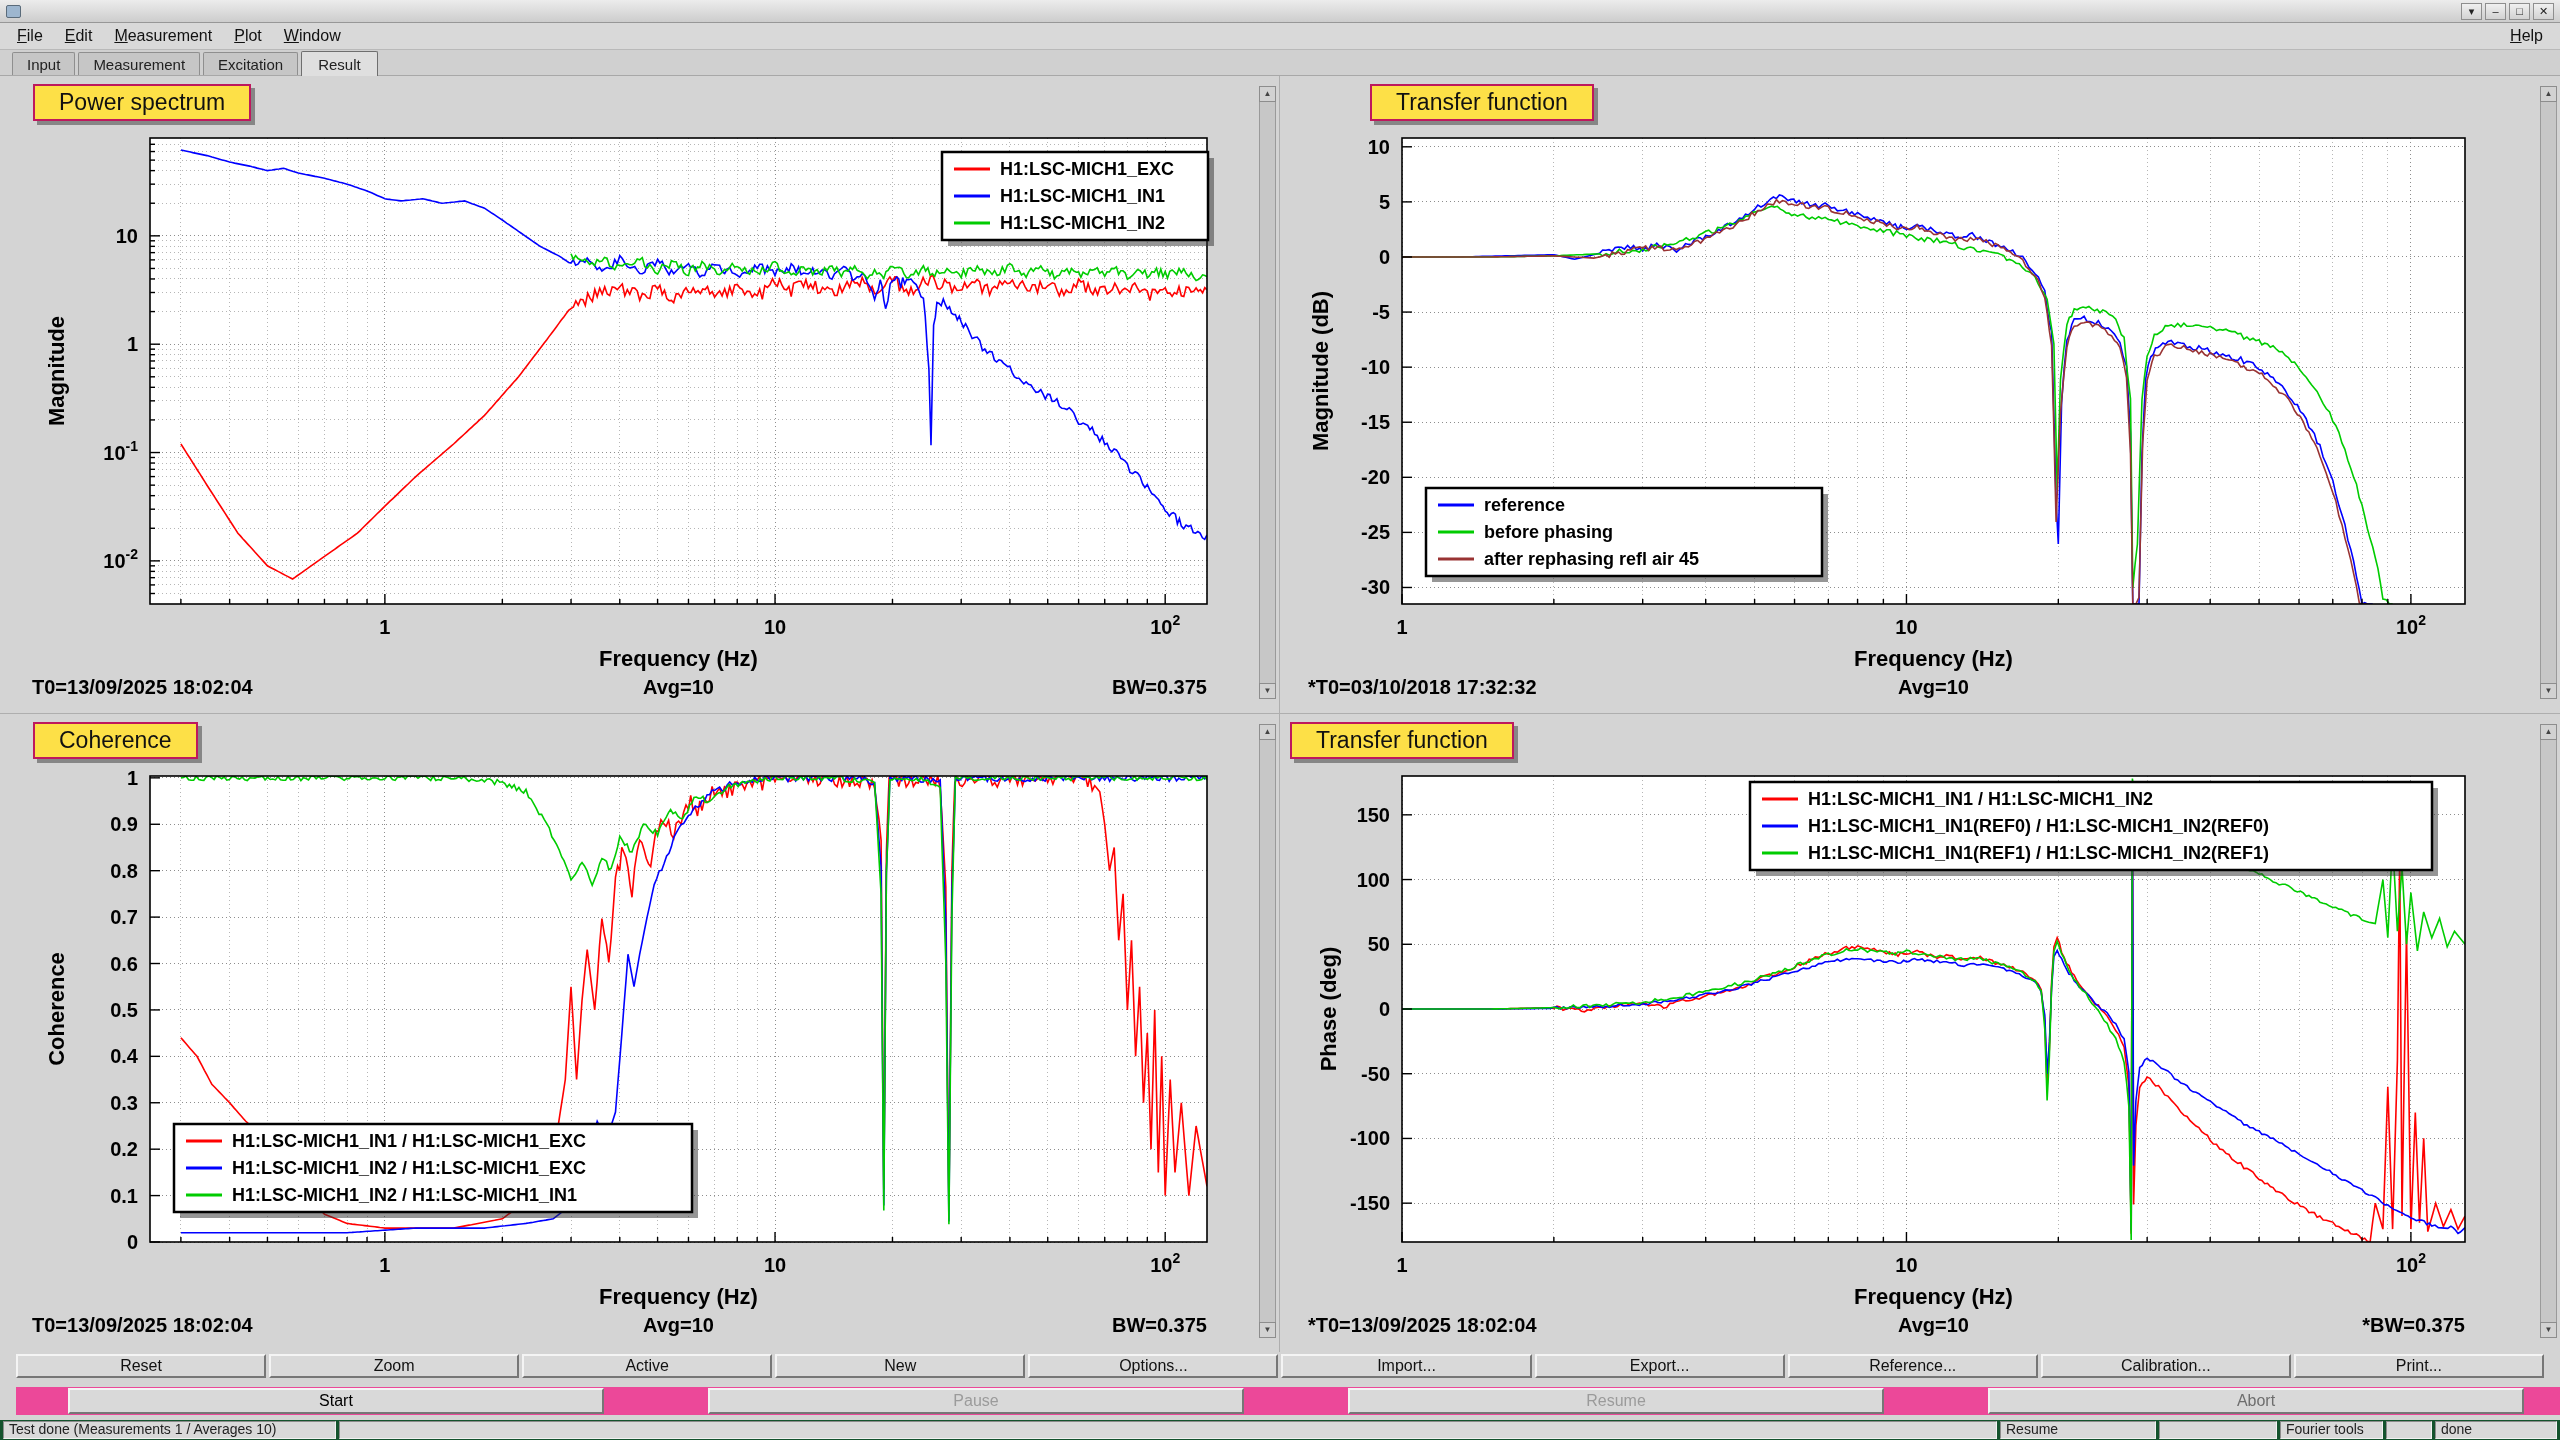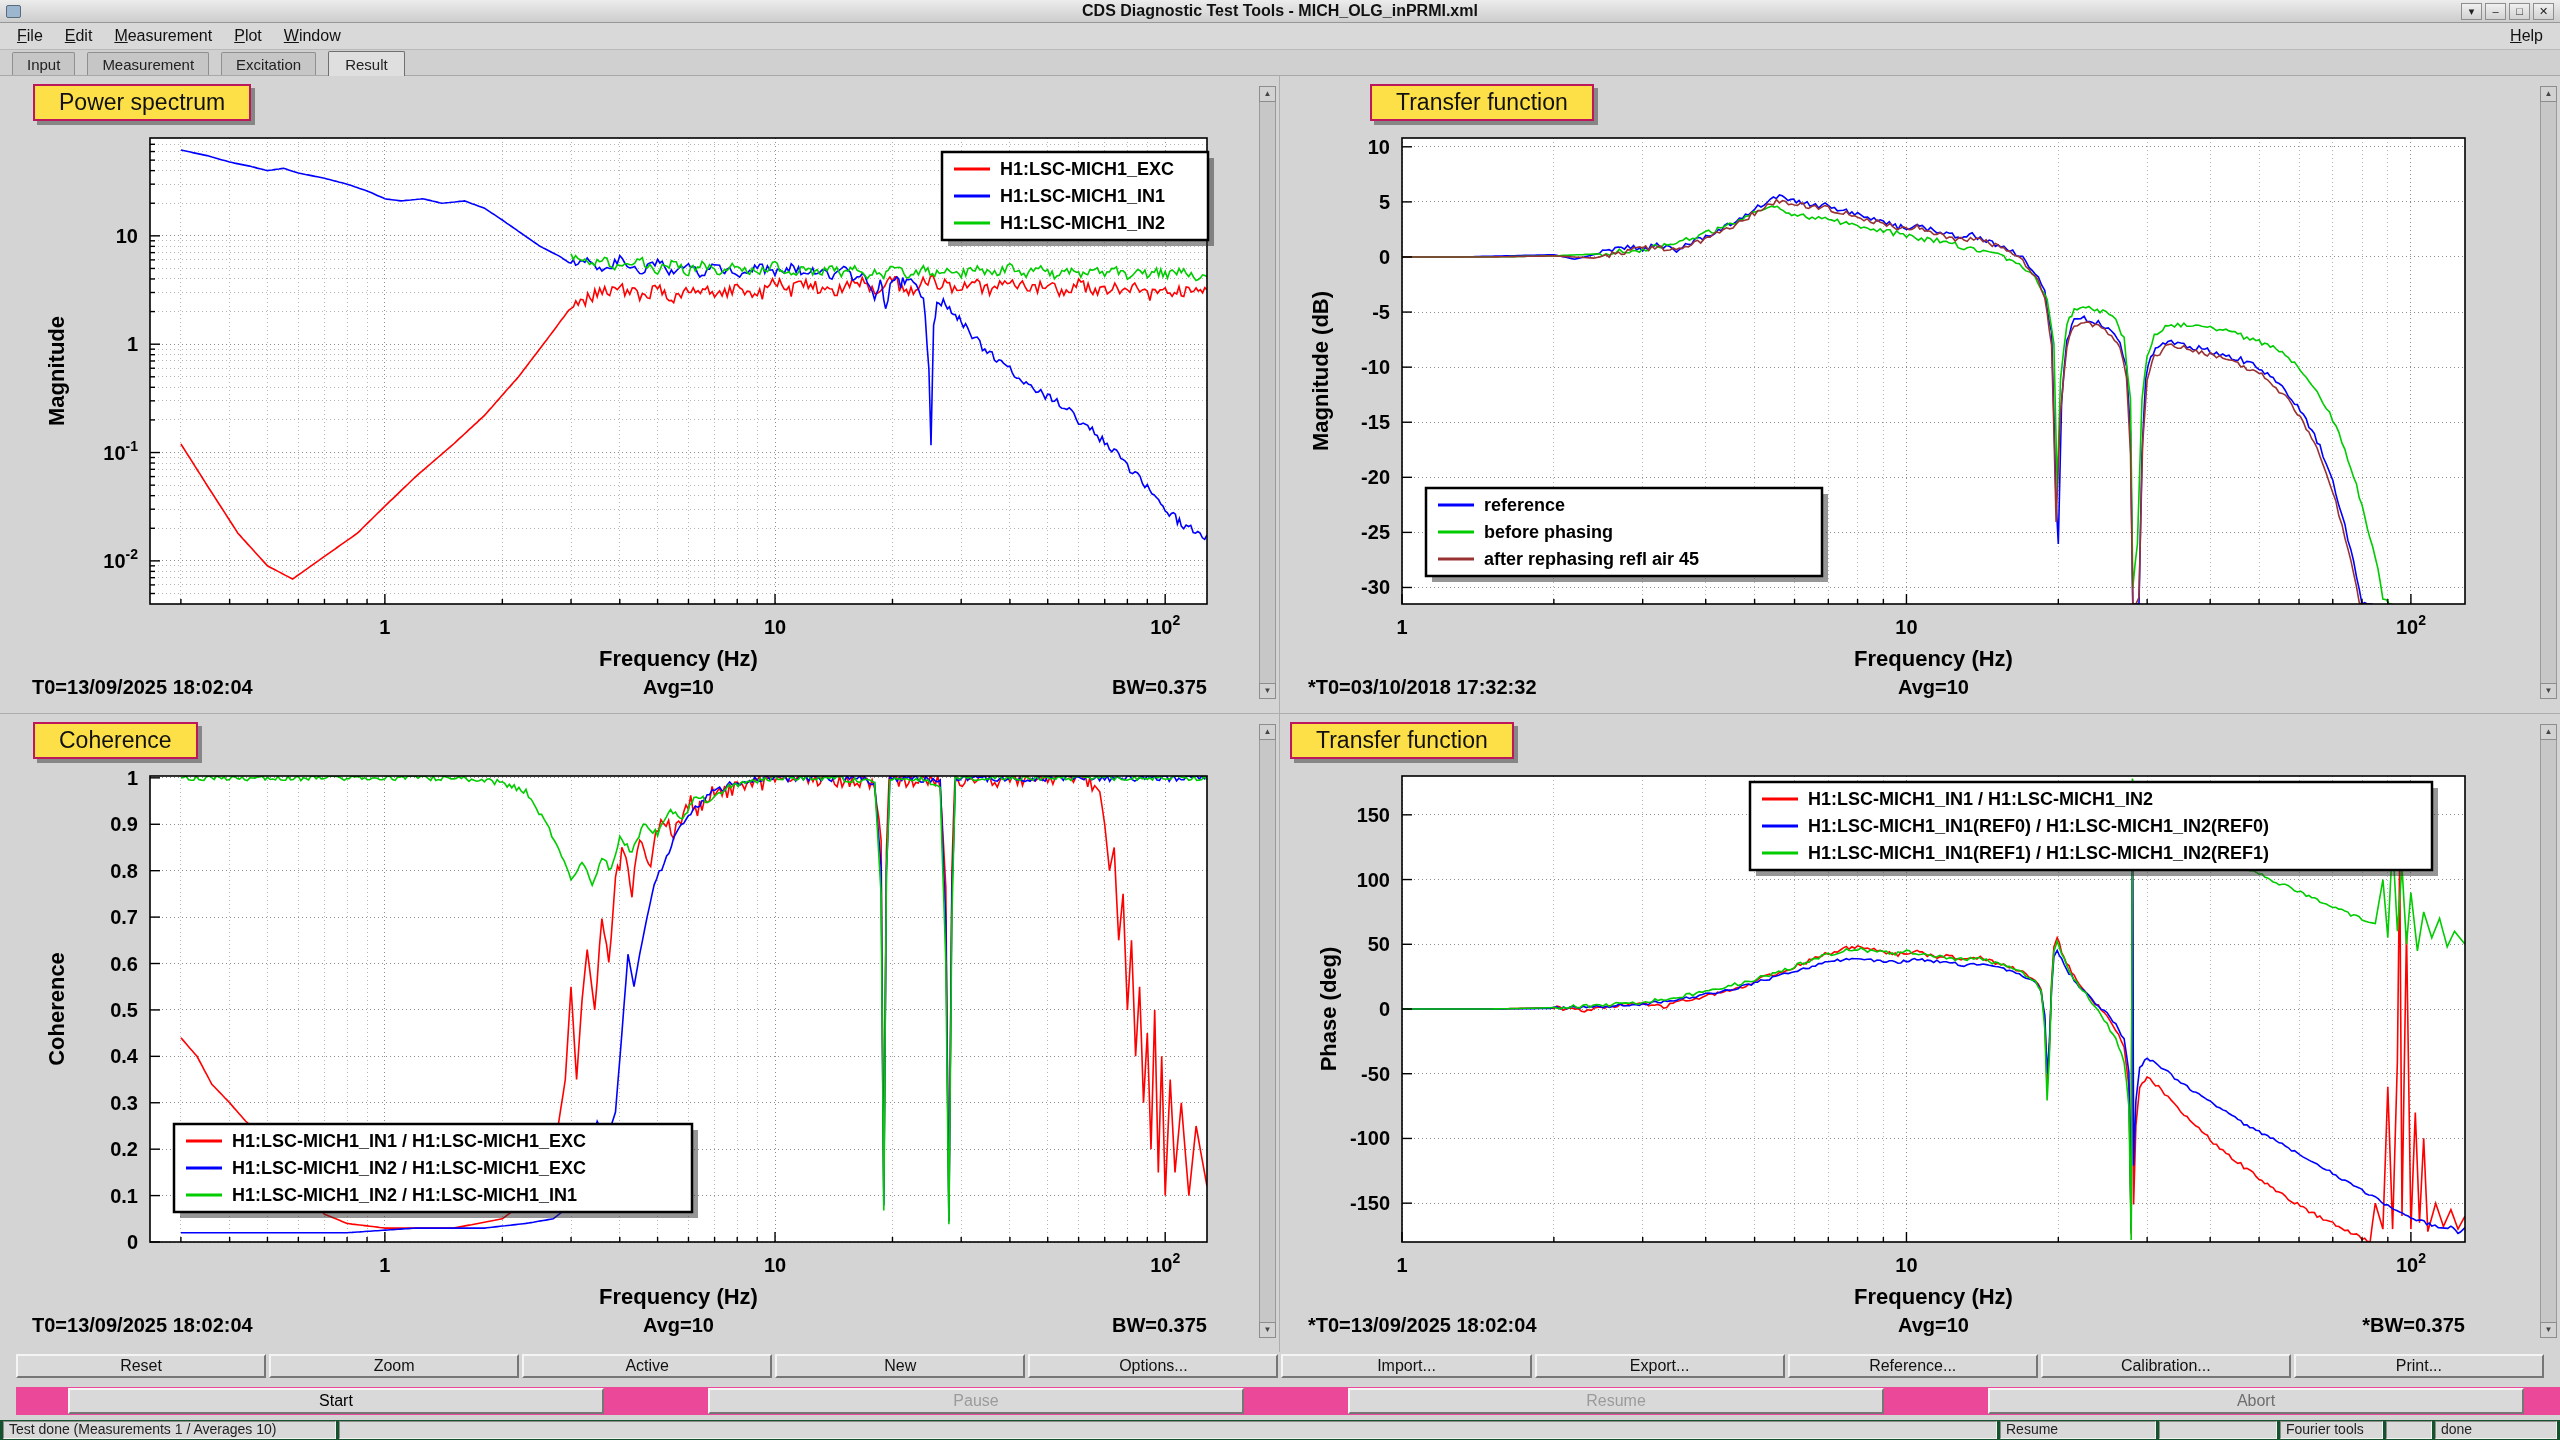--- a/index.html
+++ b/index.html
@@ -7,21 +7,21 @@
 body{font-family:"Liberation Sans",sans-serif;background:#d4d4d4;position:relative;overflow:hidden;color:#111}
 .titlebar{position:absolute;left:0;top:0;width:100%;height:23px;background:linear-gradient(#ececec,#cdcdcd);border-bottom:1px solid #979797;display:flex;align-items:center;padding:0 6px;z-index:5}
 .app-icon{width:15px;height:13px;background:#9db6cf;border:1px solid #5a6b7a;border-radius:2px}
 .titlebar .title{position:absolute;left:0;right:0;text-align:center;font-size:16px;font-weight:bold;color:#111}
 .winbtns{margin-left:auto;display:flex;gap:3px;z-index:2}
 .winbtn{width:21px;height:17px;border:1px solid #8e8e8e;background:linear-gradient(#f0f0f0,#d2d2d2);font-size:11px;line-height:15px;text-align:center;color:#222}
 .menubar{position:absolute;top:23px;left:0;width:100%;height:27px;background:#d9d9d9;border-bottom:1px solid #b9b9b9;display:flex;align-items:center;font-size:16px;padding:0 6px}
 .menubar-items{display:flex;flex:1;align-items:center}
 .menu-item{padding:21px 11px}
 .menu-item.help{margin-left:auto}
-.tabbar{position:absolute;top:50px;left:0;width:100%;height:26px;background:#d0d0d0;border-bottom:1px solid #a8a8a8;display:flex;align-items:flex-end;padding:0 0 0 12px;gap:12px}
+.tabbar{position:absolute;top:50px;left:0;width:100%;height:26px;background:#d0d0d0;border-bottom:1px solid #a8a8a8;display:flex;align-items:flex-end;padding:0 0 0 12px;gap:3px}
 .tab{font-size:15px;color:#222;background:#c6c6c6;border:1px solid #8f8f8f;border-bottom:none;padding:3px 14px 2px;border-radius:2px 2px 0 0}
 .tab.active{background:#dfdfdf;padding:4px 16px 3px;position:relative;top:1px;border-color:#6f6f6f}
 .quadrant{position:absolute;width:1280px;height:638px;background:#d4d4d4}
 #q0{left:0;top:76px;border-right:1px solid #aeaeae;border-bottom:1px solid #aeaeae}
 #q1{left:1280px;top:76px;border-bottom:1px solid #aeaeae}
 #q2{left:0;top:714px;border-right:1px solid #aeaeae}
 #q3{left:1280px;top:714px}
 .quadrant svg{position:absolute;left:0;top:0;display:block}
 .panel-title{position:absolute;top:8px;background:#fde047;border:2px solid #be185d;box-shadow:4px 4px 0 rgba(40,40,40,.45);font-size:23px;font-weight:normal;padding:3px 24px;z-index:2;white-space:nowrap}
 .vscroll{position:absolute;right:3px;top:10px;bottom:14px;width:17px;z-index:2}
@@ -37,21 +37,20 @@
 .statusbar{position:absolute;top:1420px;left:0;width:100%;height:20px;background:#14532d;font-size:14px;color:#222}
 .status-cell{position:absolute;top:1px;height:18px;border:1px solid;border-color:#8b8b8b #f2f2f2 #f2f2f2 #8b8b8b;background:#d9d9d9;padding:0 5px;line-height:15px;white-space:nowrap;overflow:hidden}
 svg text{font-family:"Liberation Sans",sans-serif;fill:#000}
 u{text-decoration:underline}
 </style>
 </head>
 <body>
 
 <div class="titlebar">
   <div class="app-icon"></div>
-  <div class="title">CDS Diagnostic Test Tools - MICH_OLG_inPRMI.xml</div>
   <div class="winbtns">
       <div class="winbtn">▾</div>
       <div class="winbtn">–</div>
       <div class="winbtn">□</div>
       <div class="winbtn">✕</div>
     </div>
 </div>
 
 <div class="menubar">
   <div class="menubar-items">

